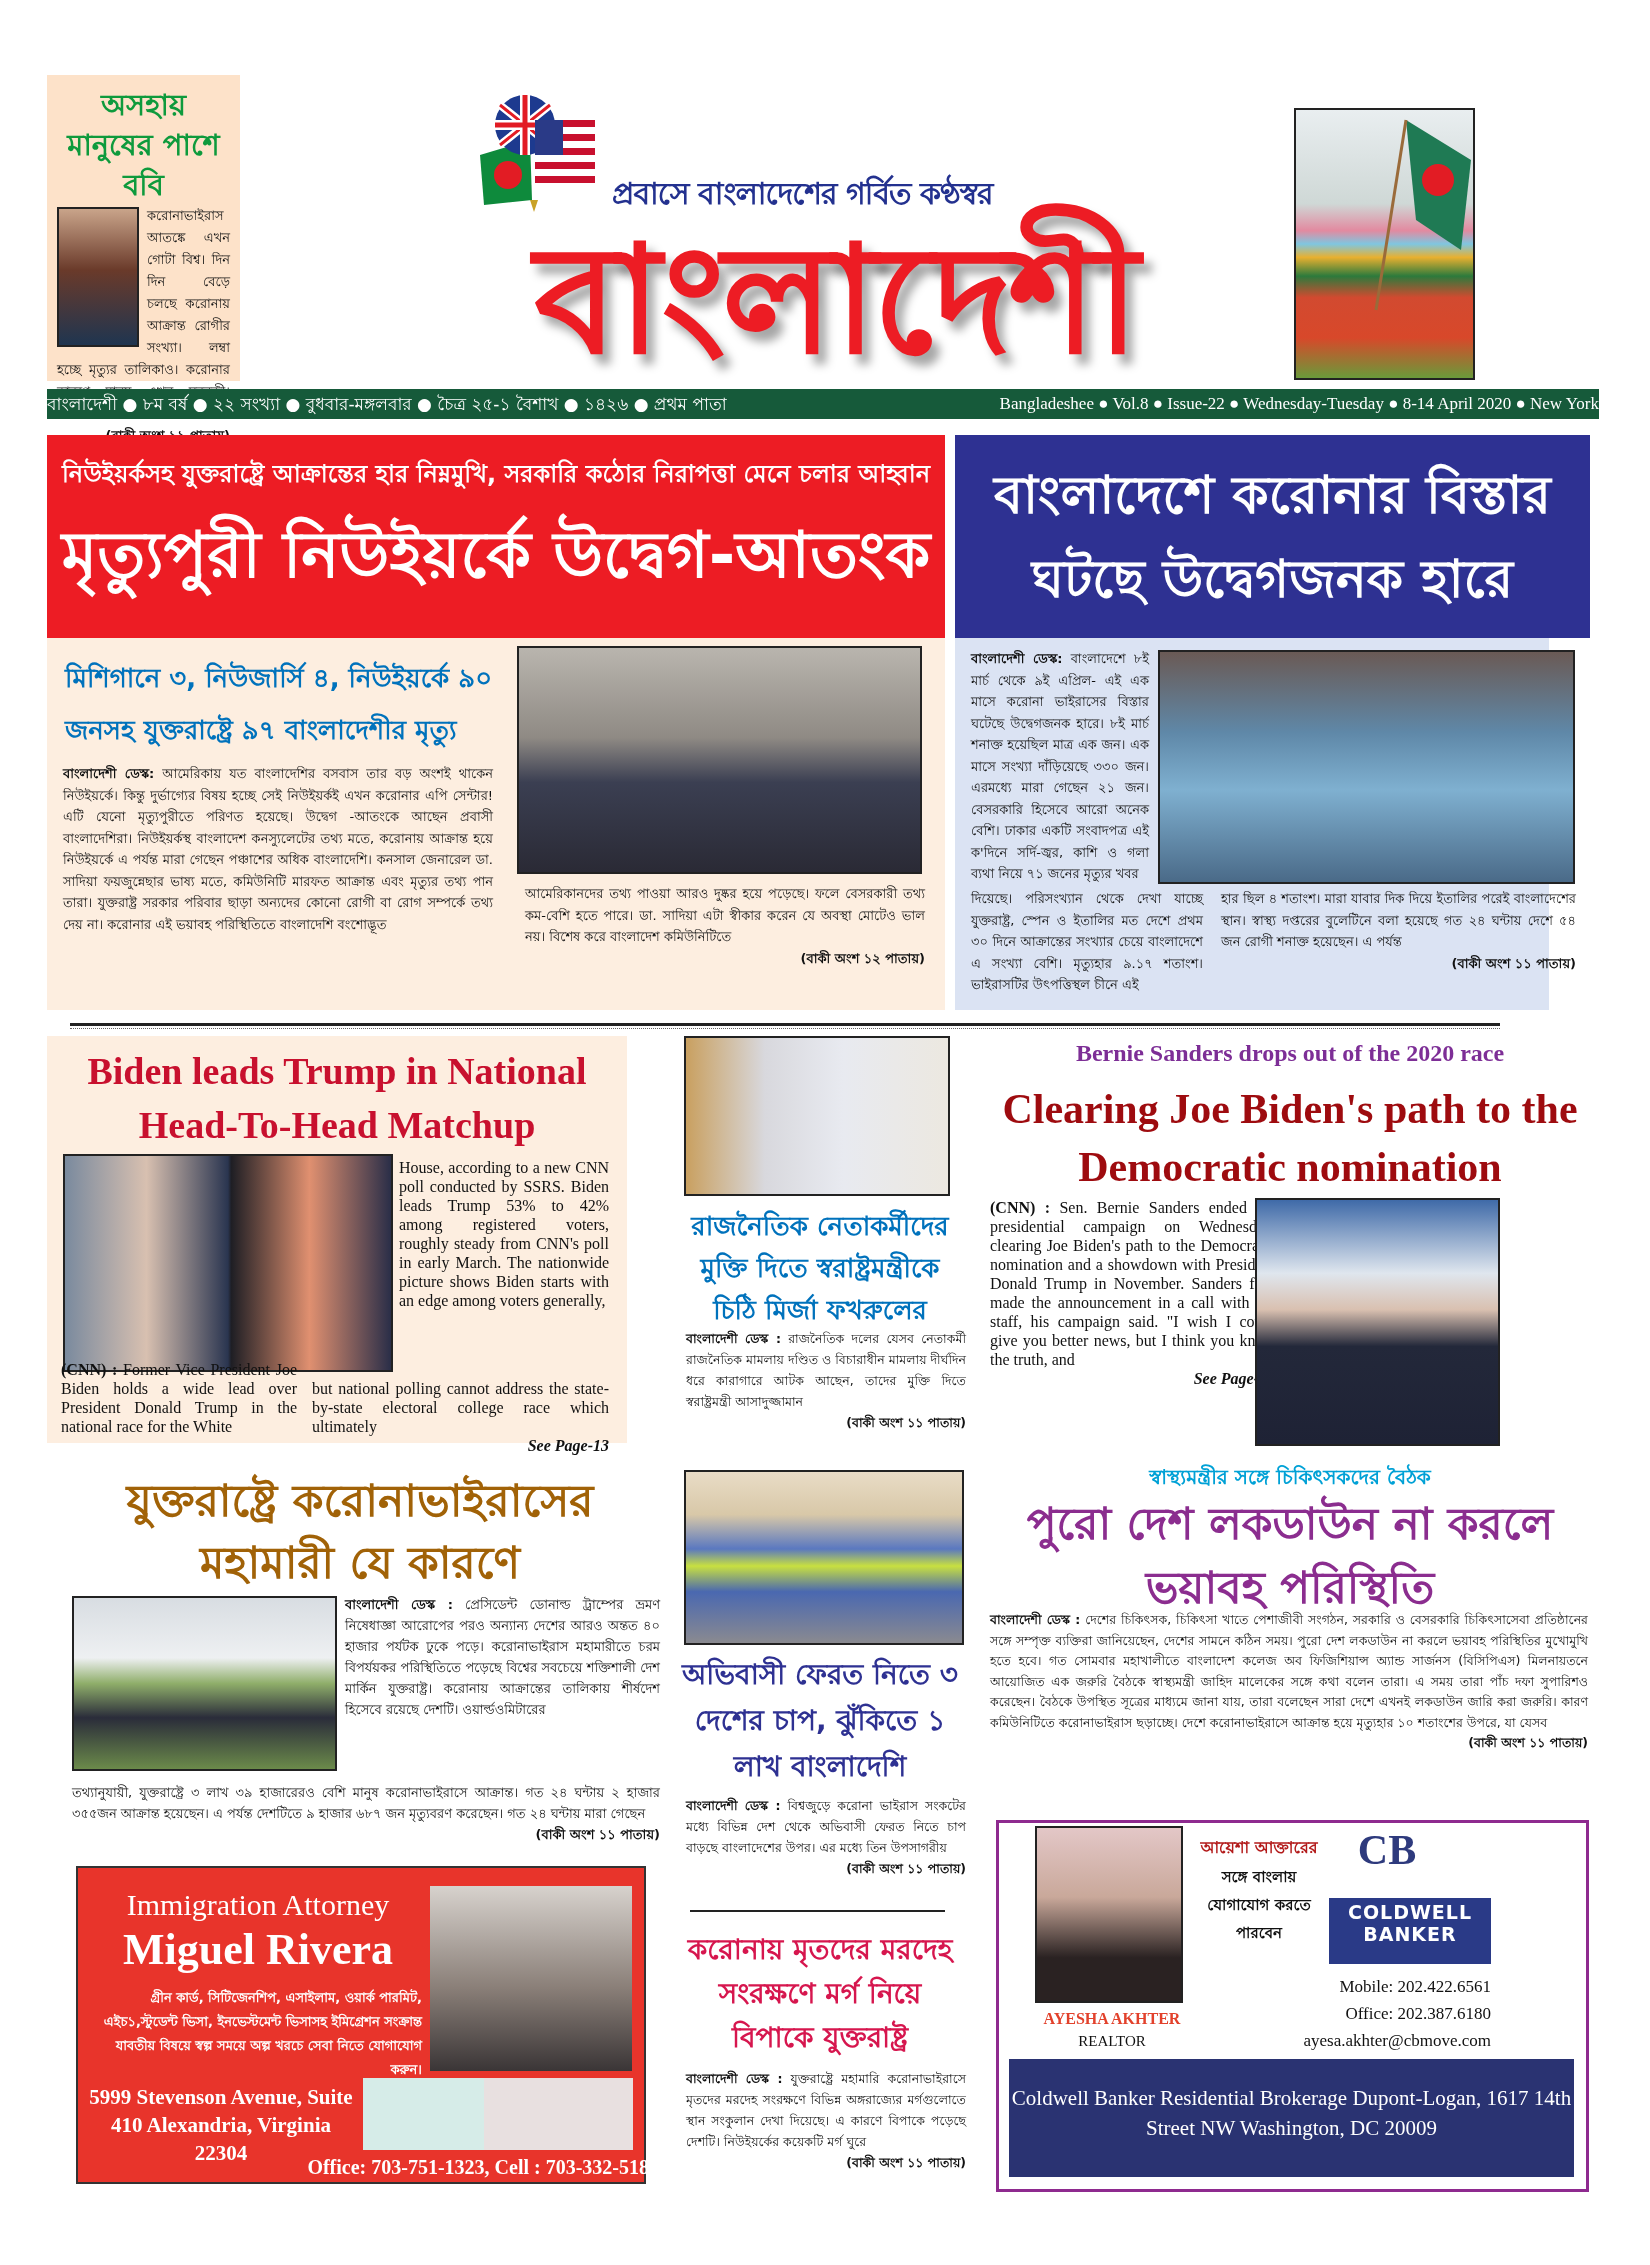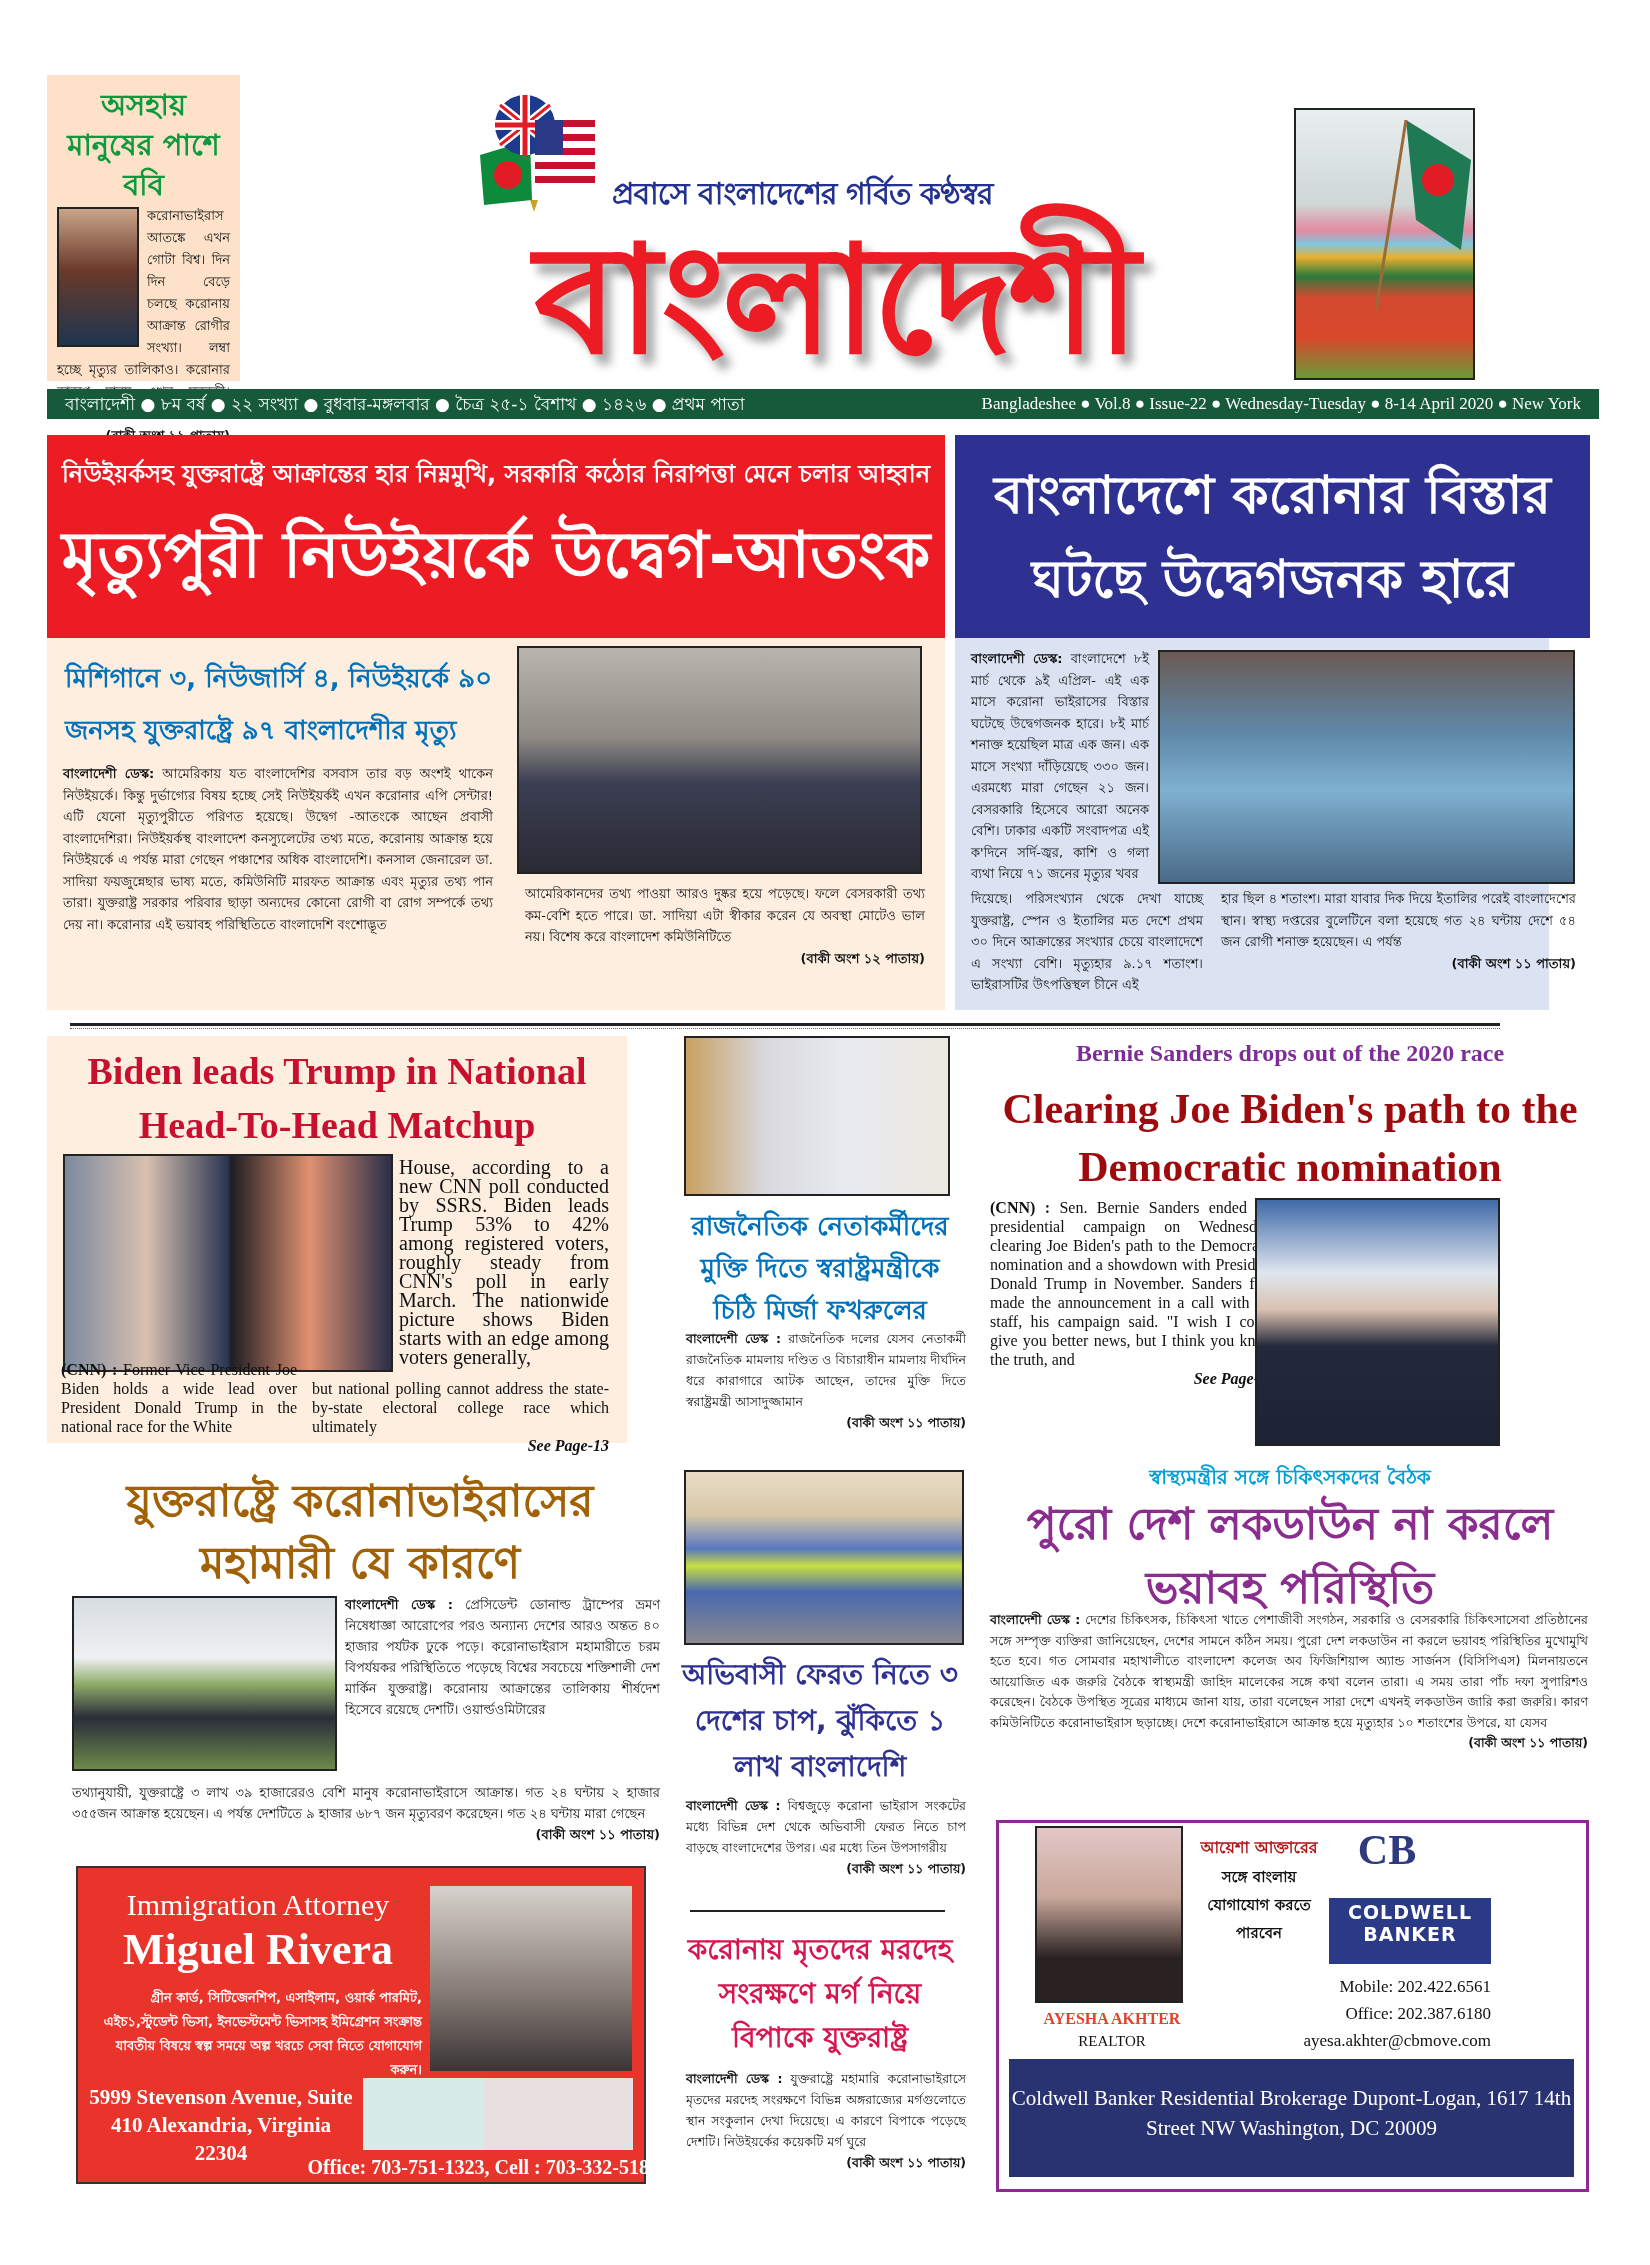--- a/index.html
+++ b/index.html
@@ -11,41 +11,41 @@
 .bn{font-family:"DejaVu Sans",sans-serif}
 .cont{font-weight:bold;text-align:right;display:block}
 
 #promo{left:47px;top:75px;width:193px;height:306px;background:#fde2c9;padding:10px 10px}
 #promo .title{color:#0e9a3c;font-size:29px;font-weight:bold;text-align:center;line-height:40px}
 #promo .text{font-size:13px;line-height:22px}
 #logo-flags{left:470px;top:80px;width:130px;height:140px}
 #tagline{left:612px;top:170px;width:650px;color:#23318f;font-weight:bold;font-size:30px;letter-spacing:-1px}
 #logo{left:455px;top:215px;width:760px;height:170px;color:#ed1c24;font-weight:bold;font-size:150px;line-height:170px;text-align:center;text-shadow:8px 10px 10px rgba(0,0,0,.35);letter-spacing:-4px}
 #flagphoto{left:1294px;top:108px;width:181px;height:272px}
-#dateline{left:47px;top:389px;width:1552px;height:30px;background:#165a3a;color:#fff;font-size:17px;line-height:30px;padding:0 18px}
+#dateline{left:47px;top:389px;width:1552px;height:30px;background:#165a3a;color:#fff;font-size:17px;line-height:30px;padding:0 0}
 #dateline .bn-line{float:left}
 #dateline .en-line{float:right;font-family:"Liberation Serif",serif}
 
 #lead-red{left:47px;top:435px;width:898px;height:203px;background:#ed1c24;color:#fff;text-align:center}
 #lead-red .kicker{font-size:24px;padding-top:20px;font-weight:bold}
 #lead-red .head{font-size:64px;font-weight:bold;line-height:120px}
 #lead-blue{left:955px;top:435px;width:635px;height:203px;background:#2e3192;color:#fff;text-align:center;font-size:52px;font-weight:bold;line-height:84px;padding-top:18px}
 #leadL{left:47px;top:638px;width:898px;height:372px;background:#fdeee0}
 #leadL .sub{position:absolute;left:18px;top:14px;width:430px;color:#0072bc;font-weight:bold;font-size:26px;line-height:52px;text-align:left}
 #leadL .body{position:absolute;left:16px;top:125px;width:430px;font-size:13px;line-height:21.5px}
 #leadL .body2{position:absolute;left:478px;top:245px;width:400px;font-size:13px;line-height:21.5px}
 #leadR{left:955px;top:638px;width:594px;height:372px;background:#dbe3f3}
 #leadR .b1{position:absolute;left:16px;top:10px;width:178px;font-size:13px;line-height:21.5px}
 #leadR .b2{position:absolute;left:16px;top:250px;width:232px;font-size:13px;line-height:21.5px}
 #leadR .b3{position:absolute;left:266px;top:250px;width:355px;font-size:13px;line-height:21.5px}
 #divider{left:70px;top:1023px;width:1430px;height:6px;border-top:3px solid #222;border-bottom:1px dotted #666}
 
 #biden{left:47px;top:1036px;width:580px;height:407px;background:#fdeee0}
 #biden .h{position:absolute;left:0;top:8px;width:580px;text-align:center;color:#c8102e;font-weight:bold;font-size:38px;line-height:54px}
-#biden .t1{position:absolute;left:352px;top:122px;width:210px;font-size:20px;line-height:19px}
+#biden .t1{position:absolute;left:352px;top:122px;width:210px;font-size:16px;line-height:19px}
 #biden .t2{position:absolute;left:14px;top:324px;width:236px;font-size:16px;line-height:19px}
 #biden .t3{position:absolute;left:265px;top:343px;width:297px;font-size:16px;line-height:19px}
 
 #pol-photo{left:684px;top:1036px;width:266px;height:160px}
 #pol-head{left:675px;top:1205px;width:290px;text-align:center;color:#0072bc;font-weight:bold;font-size:26px;line-height:42px}
 #pol-body{left:686px;top:1328px;width:280px;font-size:12.5px;line-height:21px}
 
 #bern-kicker{left:990px;top:1040px;width:600px;text-align:center;color:#7d2e96;font-weight:bold;font-size:24px}
 #bern-head{left:990px;top:1080px;width:600px;text-align:center;color:#9e0b0f;font-weight:bold;font-size:42px;line-height:58px}
 #bern-body{left:990px;top:1198px;width:285px;font-size:16px;line-height:19px}

